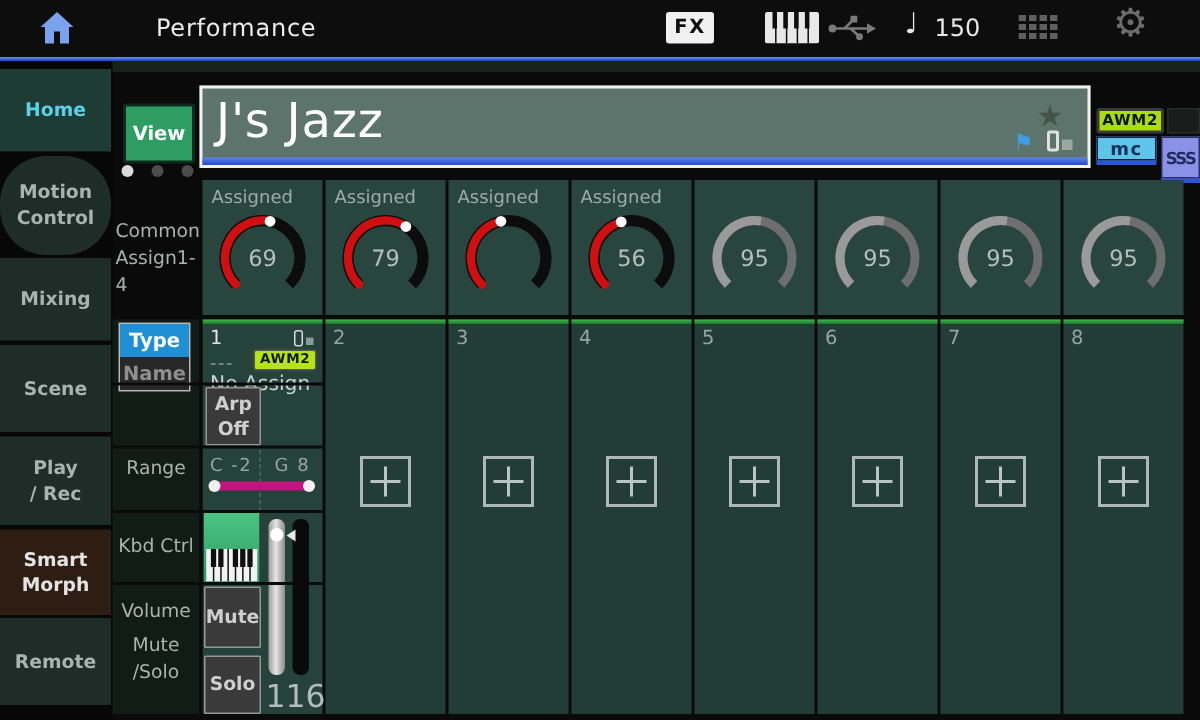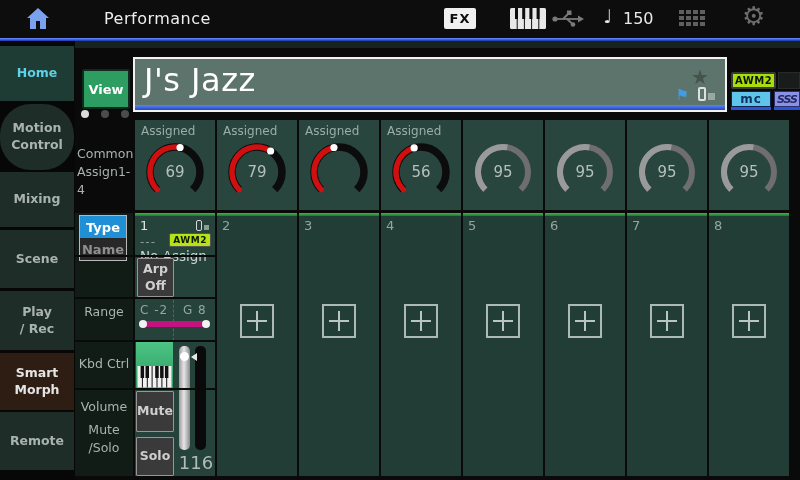--- a/index.html
+++ b/index.html
@@ -44,22 +44,22 @@
   .nb-star { position:absolute; right:16px; top:6px; font-size:20px; color:#44544b; }
   .nb-flag { position:absolute; right:36px; bottom:6px; font-size:15px; color:#3f9de8; }
   .nb-bank { position:absolute; right:10px; bottom:9px; display:flex; align-items:flex-end; }
   .bank-outline { width:8px; height:14px; border:2px solid #e0e0e0; border-radius:2px; }
   .bank-square { width:7px; height:7px; background:#9aa8a2; margin-left:2px; margin-bottom:1px; }
   .badge-awm2 { position:absolute; left:731px; top:72px; width:45px; height:17px; background:#a8de0e; border:2px solid #3a3a3a;
                 border-radius:2px; color:#0d1400; font-weight:bold; font-size:10px; display:flex; align-items:center; justify-content:center; letter-spacing:.5px;}
   .badge-slot { position:absolute; left:778px; top:72px; width:22px; height:17px; background:#181c1a; border:1px solid #262a28; }
   .badge-mc  { position:absolute; left:731px; top:91px; width:40px; height:16px; background:#5ec4ea; border:1px solid #13224a;
                box-shadow:0 3px 0 #2b55d8; color:#12305e; font-weight:bold; font-size:12px; display:flex; align-items:center; justify-content:center; letter-spacing:1px; }
-  .badge-sss { position:absolute; left:774px; top:91px; width:26px; height:16px; background:#8a92e8; border:1px solid #2a2f66;
-               box-shadow:0 3px 0 #2b55d8; color:#23285e; font-weight:bold; font-style:italic; font-size:11px;
+  .badge-sss { position:absolute; left:774px; top:91px; width:26px; height:28px; background:#8a92e8; border:1px solid #2a2f66;
+               box-shadow:0 3px 0 #2b55d8; color:#23285e; font-weight:bold; font-size:11px;
                display:flex; align-items:center; justify-content:center; letter-spacing:-1px; }
 
   
   .common-label { position:absolute; left:77px; top:145px; width:58px; font-size:12.5px; color:#a9b3af; white-space:pre-line; line-height:1.45; }
   .knob-cell { position:absolute; top:120px; width:80px; height:90px; background:#28453e; }
   .knob-label { position:absolute; left:6px; top:4px; font-size:12px; color:#9cada8; }
   .knob-svg { position:absolute; left:7px; top:19px; }
   .knob-value { position:absolute; left:7px; top:19px; width:66px; height:66px; line-height:66px; text-align:center;
                 font-size:15px; color:#b6c0bb; }
 
@@ -97,21 +97,21 @@
   .range-dot { position:absolute; top:-1px; width:8px; height:8px; border-radius:50%; background:#f2f2f2; }
   .range-dot--l { left:0; } .range-dot--r { right:0; }
   .kbd-green { position:absolute; left:1px; top:129px; }
   .fader { position:absolute; width:11px; height:104px; border-radius:5px; top:133px; }
   .fader--light { left:44px; background:linear-gradient(90deg,#9a9a9a,#e6e6e6 45%,#8a8a8a); }
   .fader--dark  { left:60px; background:#0a0a0a; }
   .fader-handle { position:absolute; left:45px; top:352px; width:9px; height:9px; border-radius:50%; background:#fff; }
   .fader-tri { position:absolute; left:56px; top:354px; width:0; height:0;
                border-top:4px solid transparent; border-bottom:4px solid transparent; border-right:6px solid #e8e8e8; }
   .fader-handle, .fader-tri { top:auto; } 
-  .vol-value { position:absolute; left:42px; top:239px; width:38px; text-align:center; font-size:18px; color:#b2bcb8; }
+  .vol-value { position:absolute; left:42px; top:239px; width:38px; text-align:center; font-size:21px; color:#b2bcb8; }
   .plus-btn { position:absolute; left:23px; top:91px; width:34px; height:34px; border:2px solid #adb9b4; }
   .plus-btn::before { content:""; position:absolute; left:5px; top:14px; width:20px; height:2px; background:#b9c5c0; }
   .plus-btn::after  { content:""; position:absolute; left:14px; top:5px; width:2px; height:20px; background:#b9c5c0; }
   .hdiv { position:absolute; height:2px; background:#0a0a0a; }
   .vdiv { position:absolute; width:2px; background:#0a0a0a; }
 </style>
 </head>
 <body>
 
 <div id="screen">

